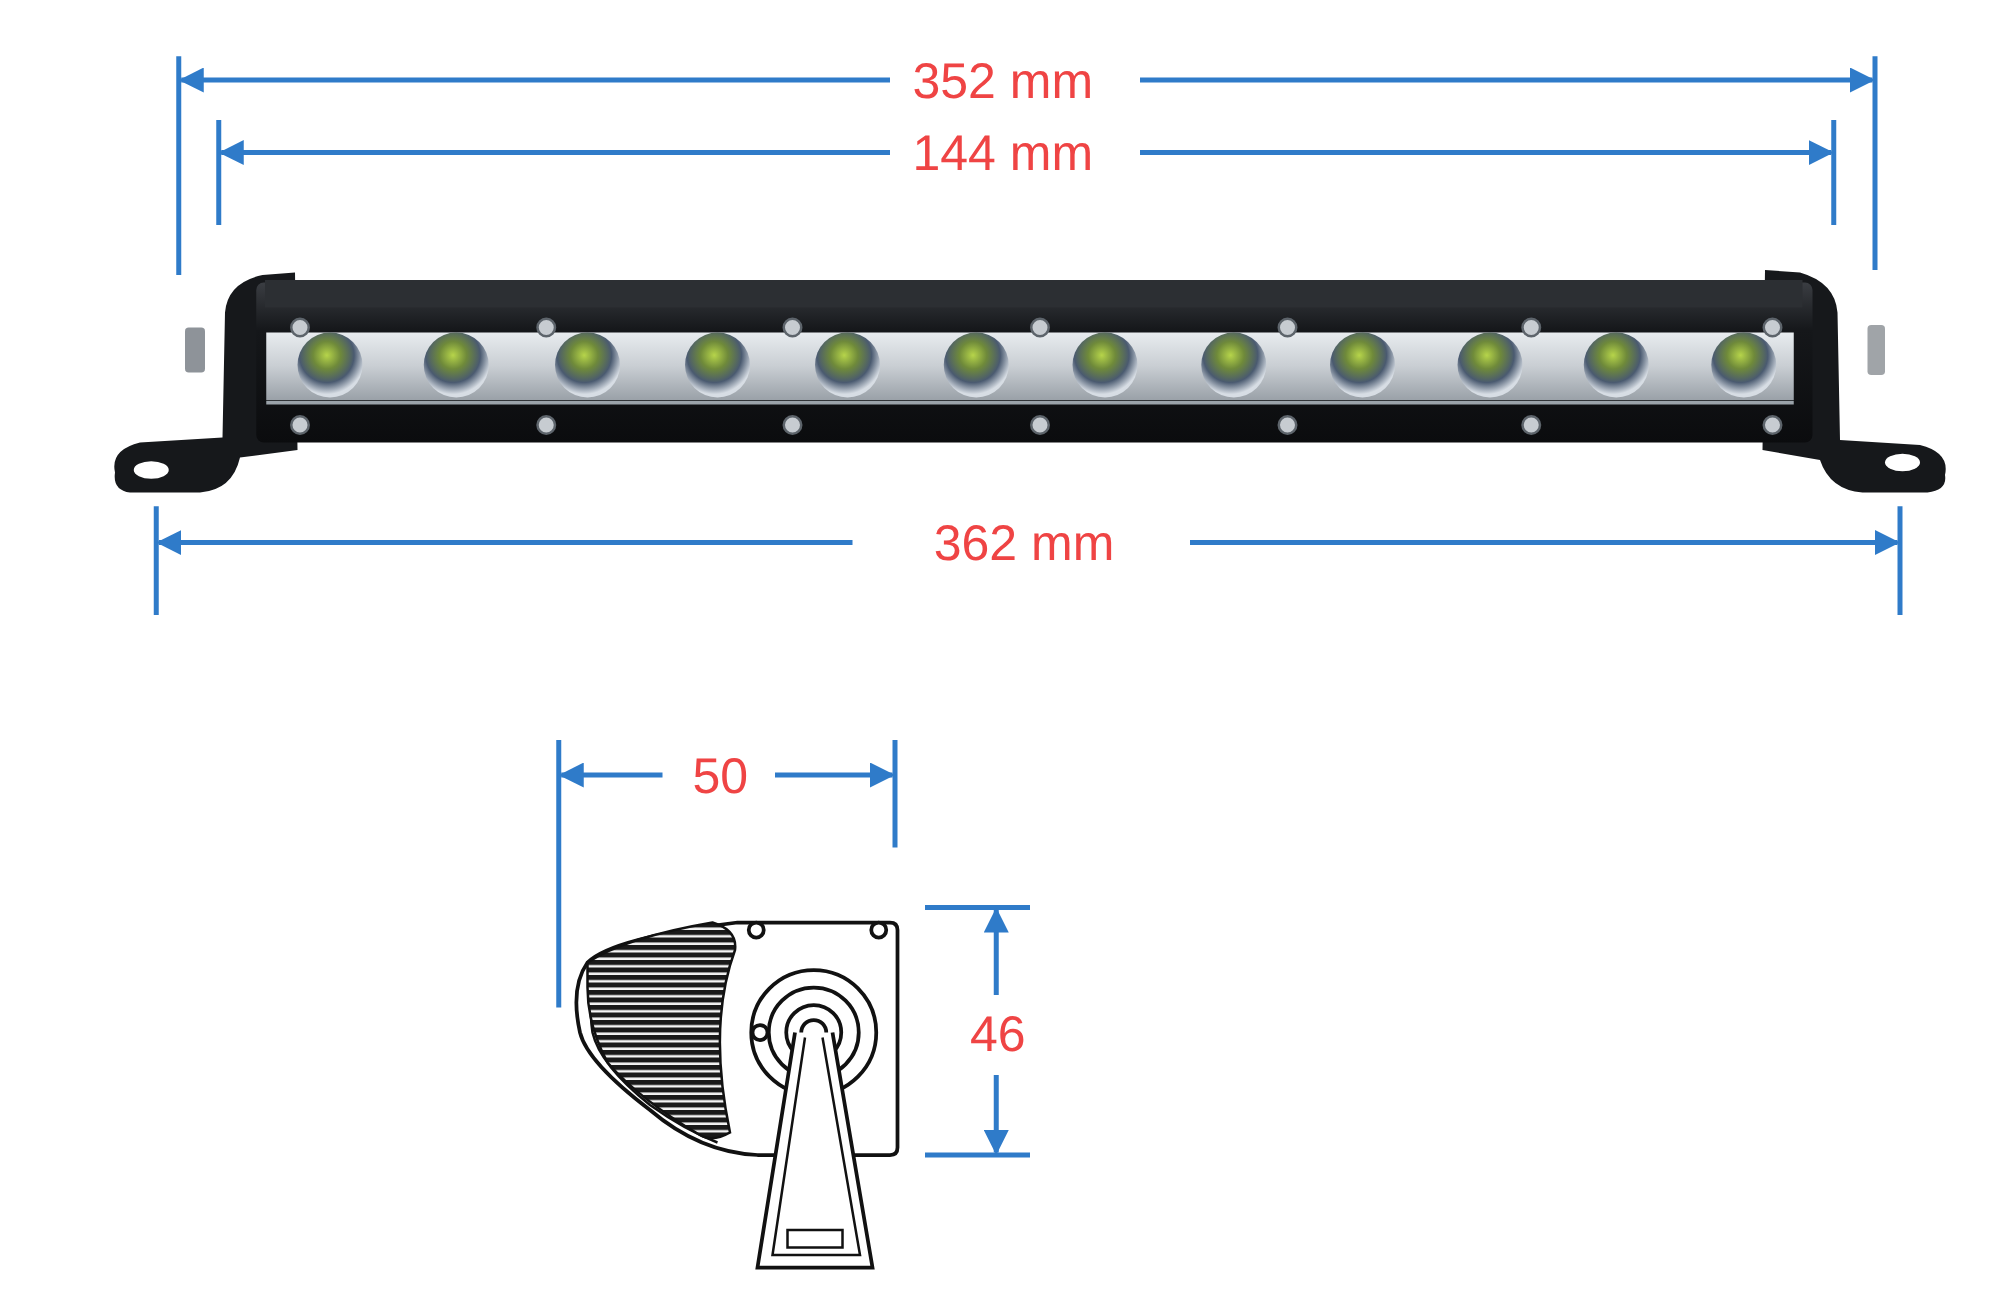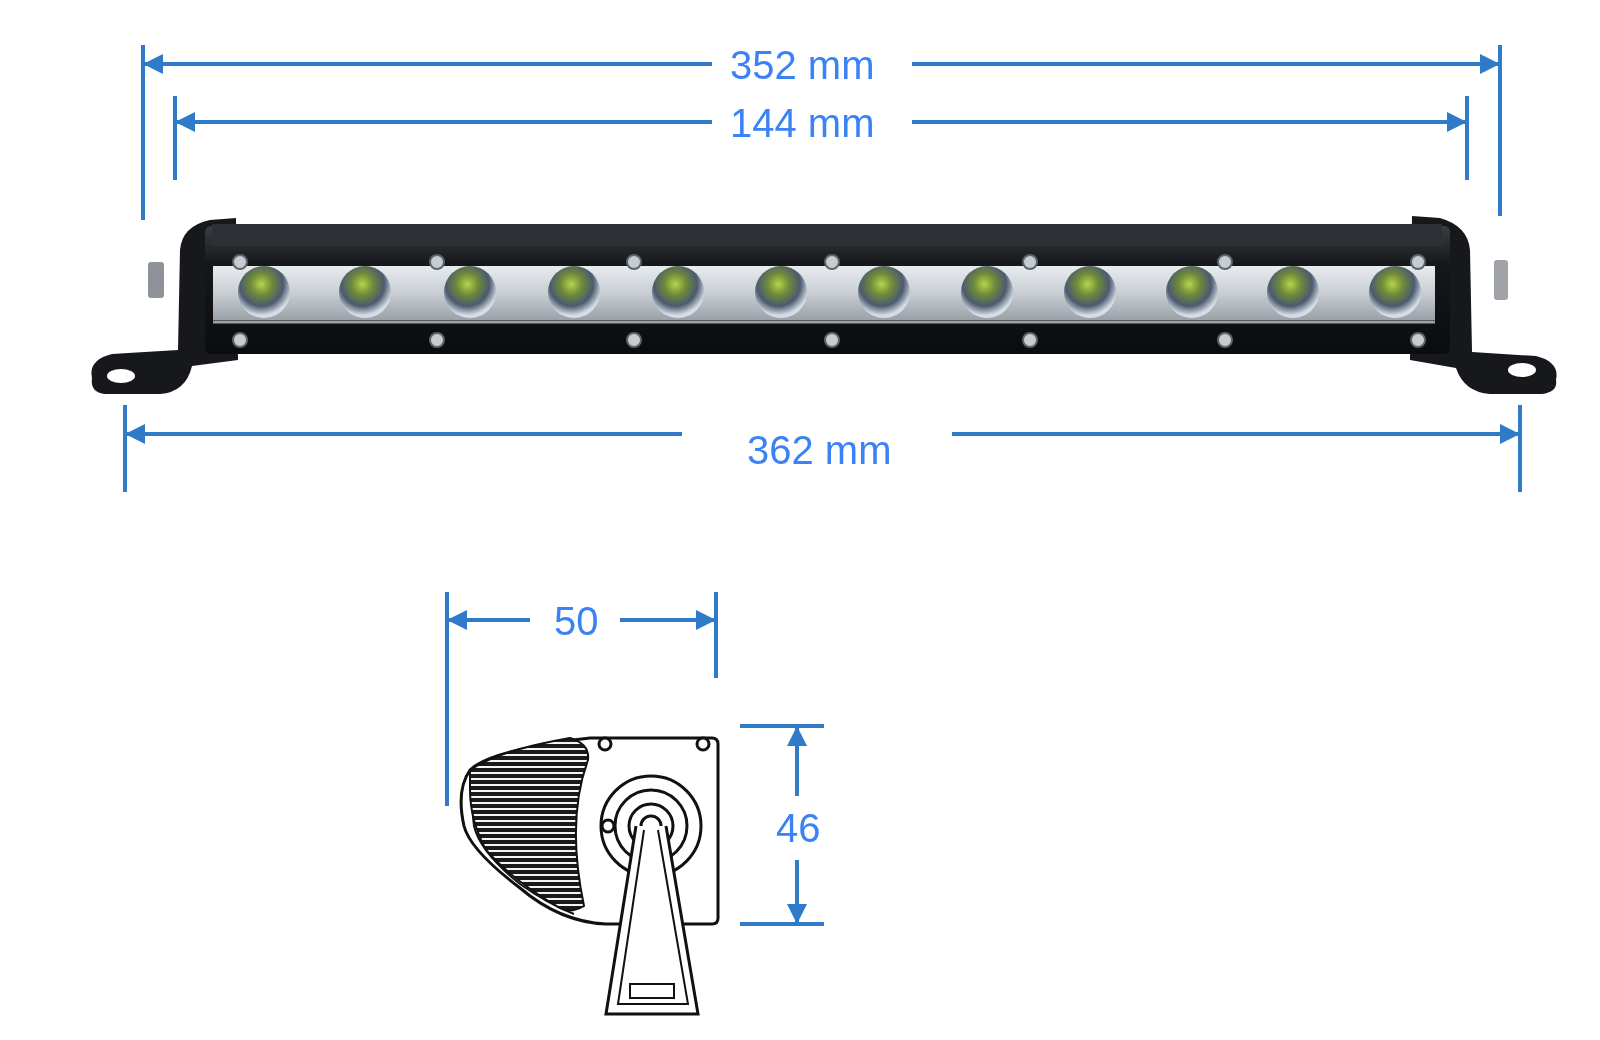--- a/index.html
+++ b/index.html
@@ -1,18 +1,18 @@
 <!DOCTYPE html>
 <html><head>
 <meta charset="utf-8">
 <style>
   html, body { margin:0; padding:0; background:#ffffff; }
   body { width:1600px; height:1040px; position:relative; overflow:hidden; font-family:"Liberation Sans", sans-serif; }
   svg { position:absolute; left:0; top:0; }
-  .dim-label { position:absolute; color:#3b82f6; font-size:40px; line-height:1; white-space:nowrap; }
+  .dim-label { position:absolute; color:#ef4444; font-size:40px; line-height:1; white-space:nowrap; }
 </style>
 </head>
 <body>
 
 <svg width="1600" height="1040" viewBox="0 0 1600 1040">
   <defs>
     <marker id="arr" viewBox="0 0 10 10" refX="9" refY="5" markerWidth="5" markerHeight="5" orient="auto-start-reverse">
       <path d="M0,0 L10,5 L0,10 z" fill="#2f7bc9"></path>
     </marker>
     <linearGradient id="lensbg" x1="0" y1="0" x2="0" y2="1">
@@ -154,15 +154,15 @@
     <circle cx="651" cy="826" r="10"></circle>
     <circle cx="608" cy="826" r="6"></circle>
     <path d="M636,826 L606,1014 L698,1014 L666,826"></path>
     <path d="M644,830 L618,1004 L688,1004 L658,830" fill="none" stroke-width="2"></path>
     <rect x="630" y="984" width="44" height="14" fill="#ffffff" stroke-width="2"></rect>
   </g>
 </svg>
 
 <div class="dim-label" style="left:730px; top:45px;">352 mm</div>
 <div class="dim-label" style="left:730px; top:103px;">144 mm</div>
-<div class="dim-label" style="left:747px; top:430px;">362 mm</div>
+<div class="dim-label" style="left:747px; top:415px;">362 mm</div>
 <div class="dim-label" style="left:554px; top:601px;">50</div>
 <div class="dim-label" style="left:776px; top:808px;">46</div>
 
 </body></html>

